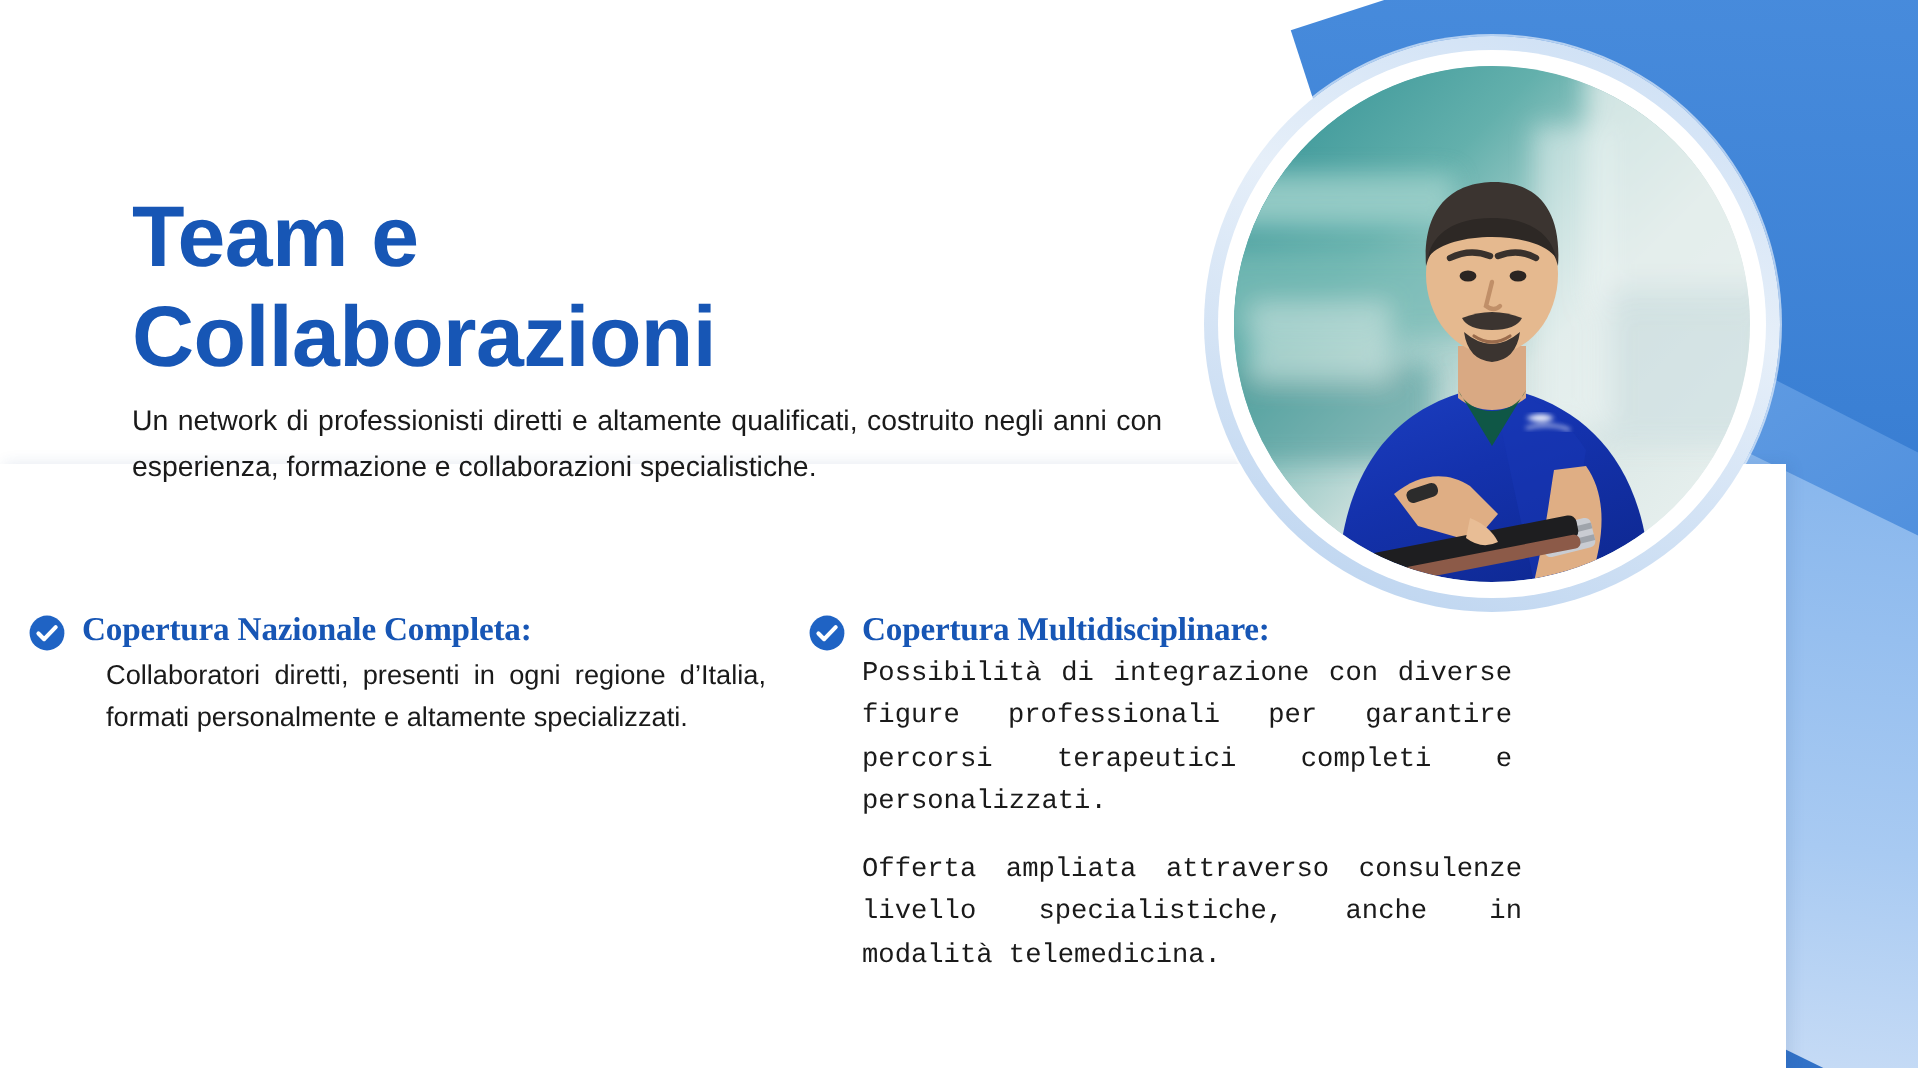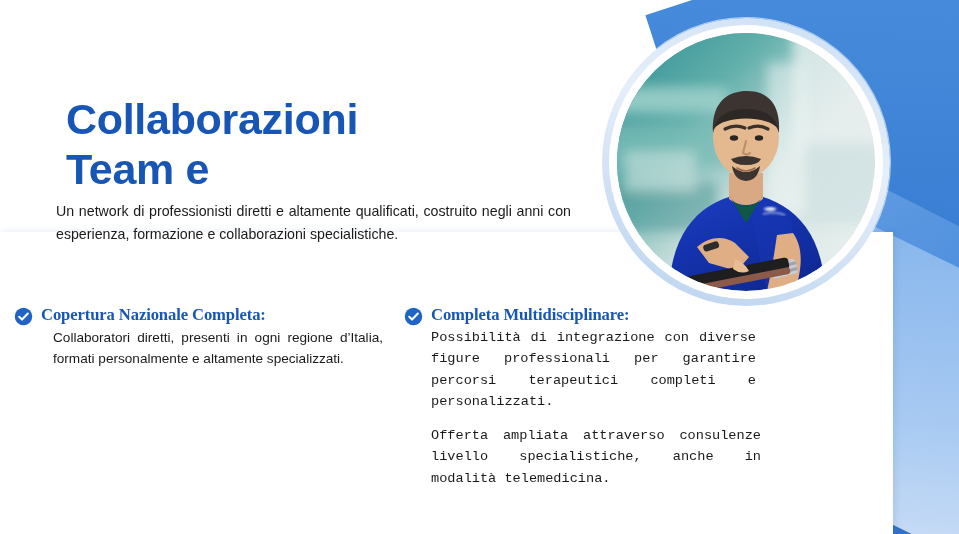--- a/index.html
+++ b/index.html
@@ -79,21 +79,21 @@
 
   
   .title{
     position:absolute;left:66px;top:66px;width:470px;
     color:#1756b5;font-weight:bold;font-size:43px;line-height:1.16;
     letter-spacing:-0.3px;
   }
   .title span{display:block;}
 
   .intro{
-    position:absolute;left:56px;top:186px;width:515px;
+    position:absolute;left:66px;top:186px;width:515px;
     color:#1a1a1a;font-size:14.2px;line-height:1.62;text-align:justify;
   }
 
   .features{
     position:absolute;left:14px;top:305px;width:890px;
     display:grid;grid-template-columns:382px 498px;
     column-gap:8px;row-gap:12px;
     align-content:start;
   }
   .feature{display:block;}
@@ -218,22 +218,22 @@
           <g filter="url(#blur2)" opacity="0.9">
             <path d="M146 176 q8 -4 14 0 q-6 4 -14 0 z" fill="#ffffff"></path>
             <path d="M146 181 q12 -3 22 1" stroke="#ffffff" stroke-width="1.1" fill="none"></path>
           </g>
         </g>
       </svg>
     </div>
   </div>
 
   <h1 class="title">
+    <span>Team e</span>
     <span>Collaborazioni</span>
-    <span>Team e</span>
   </h1>
 
   <p class="intro">Un network di professionisti diretti e altamente qualificati, costruito negli anni con esperienza, formazione e collaborazioni specialistiche.</p>
 
   <div class="features">
 
     <div class="feature col-left feat-1">
       <div class="f-head">
         <span class="check-icon">
           <svg viewBox="0 0 24 24" xmlns="http://www.w3.org/2000/svg" aria-hidden="true">
@@ -247,21 +247,21 @@
     </div>
 
     <div class="feature col-right feat-2">
       <div class="f-head">
         <span class="check-icon">
           <svg viewBox="0 0 24 24" xmlns="http://www.w3.org/2000/svg" aria-hidden="true">
             <circle cx="12" cy="12" r="11" fill="#1F63C4"></circle>
             <path d="M6.6 12.3 l3.6 3.6 l7.3 -7.6" stroke="#ffffff" stroke-width="2.6" fill="none" stroke-linecap="round" stroke-linejoin="round"></path>
           </svg>
         </span>
-        <span class="f-title">Completa Multidisciplinare:</span>
+        <span class="f-title">Copertura Multidisciplinare:</span>
       </div>
       <div class="f-body">Possibilità di integrazione con diverse figure professionali per garantire percorsi terapeutici completi e personalizzati.</div>
     </div>
 
     <div class="feature col-left feat-3">
     </div>
 
     <div class="feature col-right feat-4">
       <div class="f-body">Offerta ampliata attraverso consulenze livello specialistiche, anche in modalità telemedicina.</div>
     </div>

